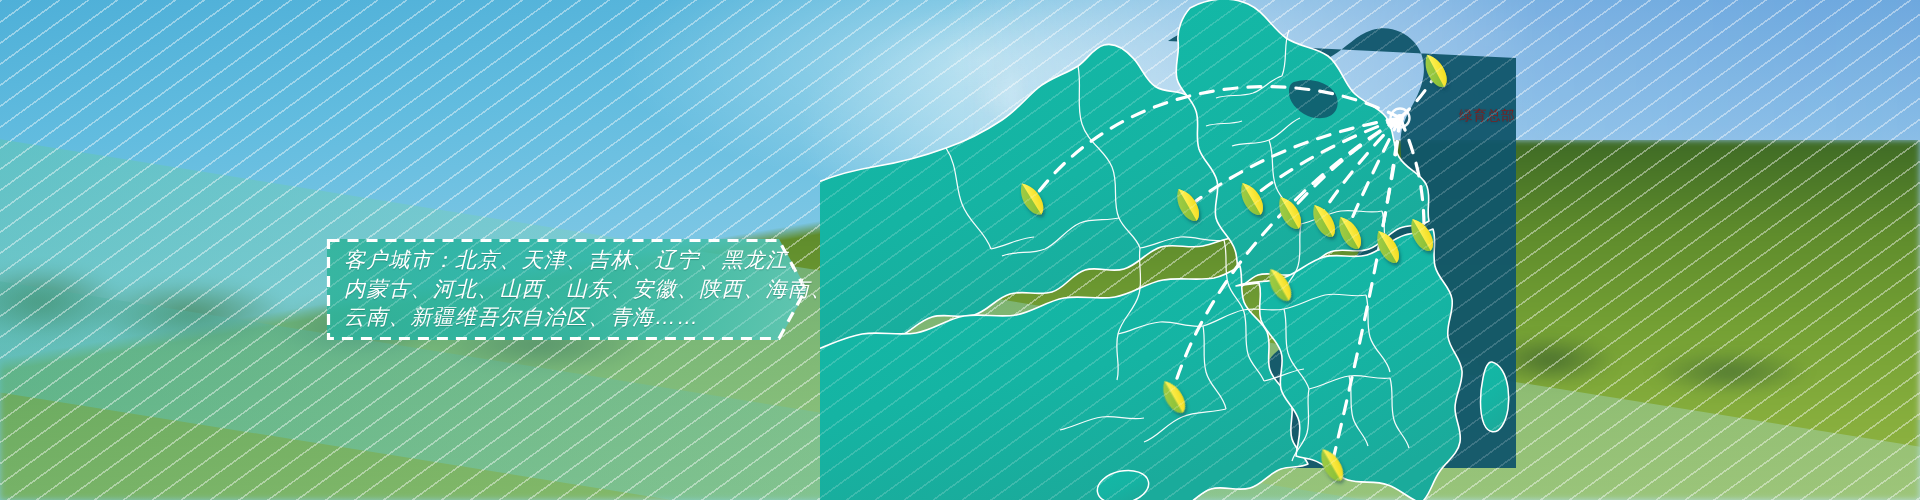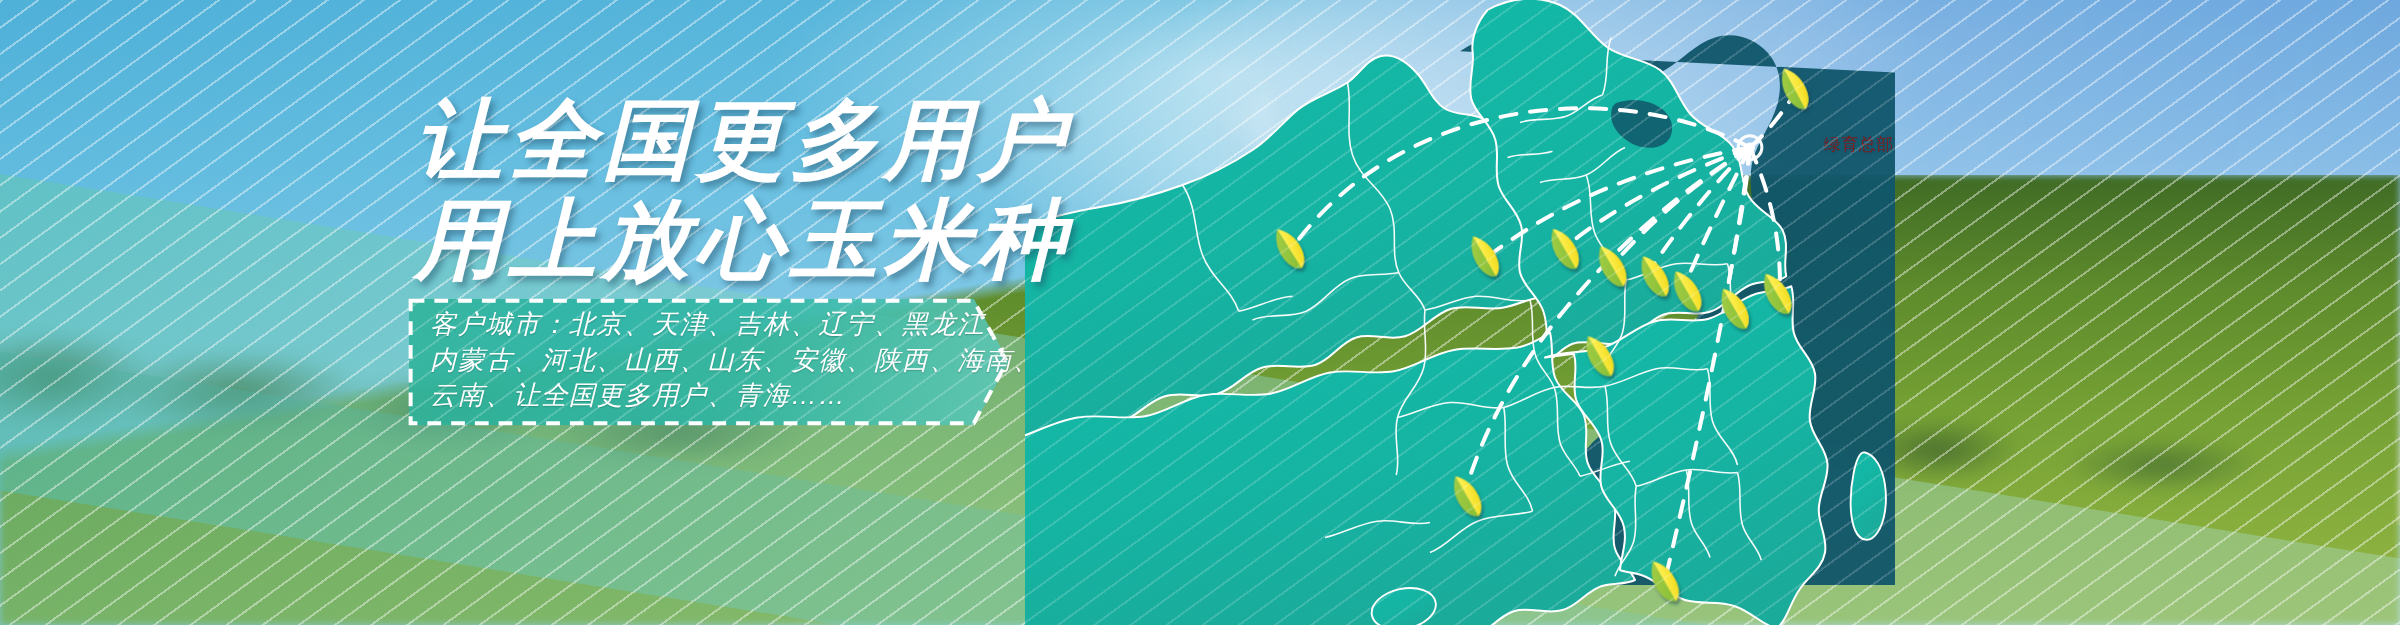--- a/index.html
+++ b/index.html
@@ -311,34 +311,30 @@
 
       <g transform="translate(580,128)">
         <circle r="9.5" fill="none" stroke="#ffffff" stroke-width="2.4" opacity=".95"></circle>
         <circle r="4" fill="#ffffff"></circle>
       </g>
     </svg>
   </div>
 
   <div class="hq-label">绿育总部</div>
 
-  <div class="headline">
-    <span class="ln">让全国更多用户</span>
-    <span class="ln">用上放心玉米种</span>
-  </div>
 
   <div class="citybox">
     <div class="fill"></div>
     <div class="dash">
       <svg viewBox="0 0 480 101" preserveAspectRatio="none" xmlns="http://www.w3.org/2000/svg">
         <path d="M1.5 1.5 H452 L478.5 50.5 L452 99.5 H1.5 Z" fill="none" stroke="#ffffff" stroke-width="3.2" stroke-dasharray="11 8" stroke-linecap="butt" vector-effect="non-scaling-stroke"></path>
       </svg>
     </div>
     <div class="lines">
       <span>客户城市：北京、天津、吉林、辽宁、黑龙江、</span>
       <span>内蒙古、河北、山西、山东、安徽、陕西、海南、</span>
-      <span>云南、让全国更多用户、青海……</span>
+      <span>云南、新疆维吾尔自治区、青海……</span>
     </div>
   </div>
 
   <div class="stripes soft"></div>
 
 </div>
 
 </body></html>

